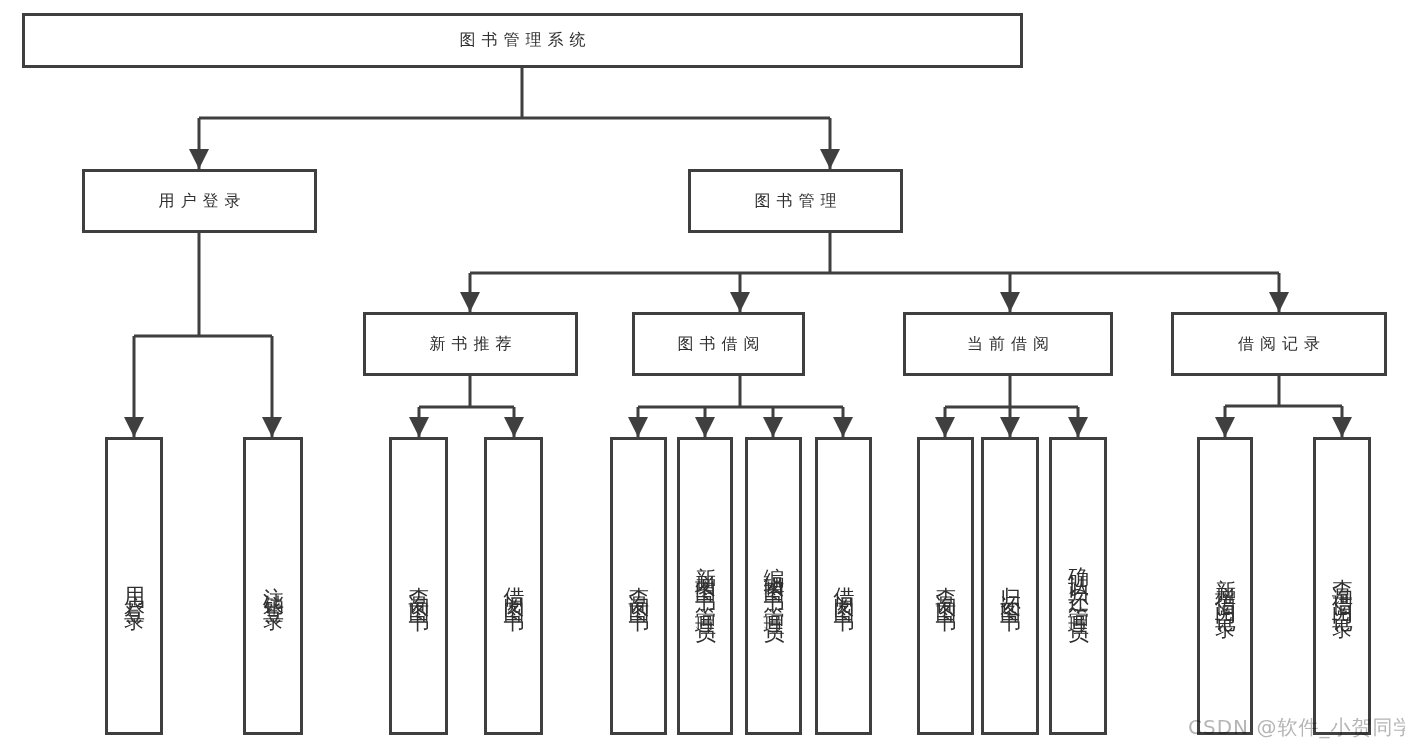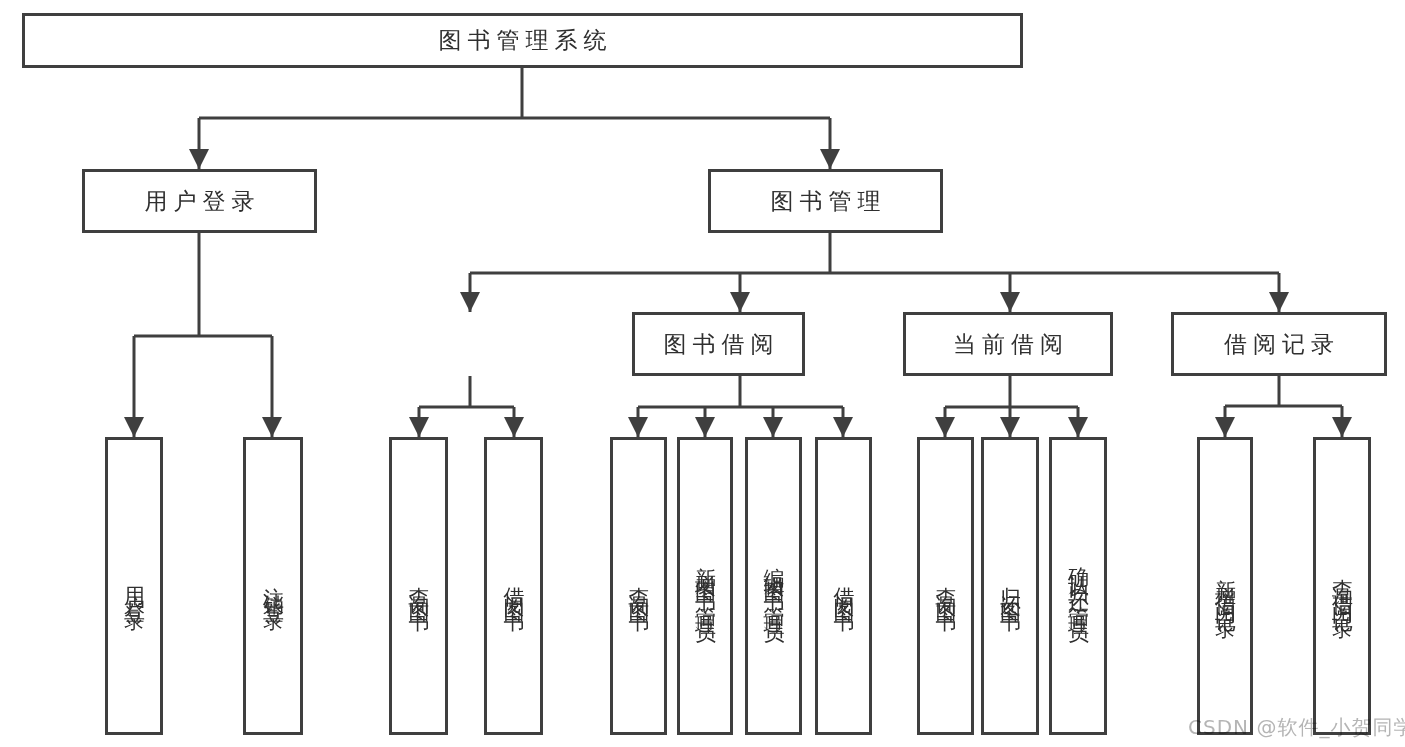--- a/index.html
+++ b/index.html
@@ -25,21 +25,21 @@
     z-index:1;
   }
   .connectors path{stroke:var(--line);stroke-width:3;fill:none;}
   .connectors marker path{fill:var(--line);stroke:none;}
   .node{
     position:absolute;
     border:3px solid var(--line);
     background:#fff;
     display:flex;align-items:center;justify-content:center;
     z-index:2;
-    font-size:23px;
+    font-size:16px;
     letter-spacing:6px;
     color:var(--text);
     white-space:nowrap;
   }
   .node span{text-indent:6px;}
   .root{left:22px;top:13px;width:1001px;height:55px;}
   .lvl1{top:169px;height:64px;}
   .lvl2{top:312px;height:64px;}
   .leaf{
     position:absolute;
@@ -100,24 +100,27 @@
     <path marker-end="url(#arrow)" d="M1342 406 V437"></path>
   </svg>
 
   <div class="node root">
     <span>图书管理系统</span>
   </div>
 
   <div class="node lvl1" style="left:82px;width:235px;">
     <span>用户登录</span>
   </div>
-  <div class="node lvl1" style="left:708px;width:235px;align-items:center;">
+  <div class="node lvl1" style="left:688px;width:215px;align-items:center;">
     <span>图书管理</span>
   </div>
 
+  <div class="node lvl2" style="left:363px;width:215px;">
+    <span>新书推荐</span>
+  </div>
   <div class="node lvl2" style="left:632px;width:173px;">
     <span>图书借阅</span>
   </div>
   <div class="node lvl2" style="left:903px;width:210px;">
     <span>当前借阅</span>
   </div>
   <div class="node lvl2" style="left:1171px;width:216px;">
     <span>借阅记录</span>
   </div>
 

